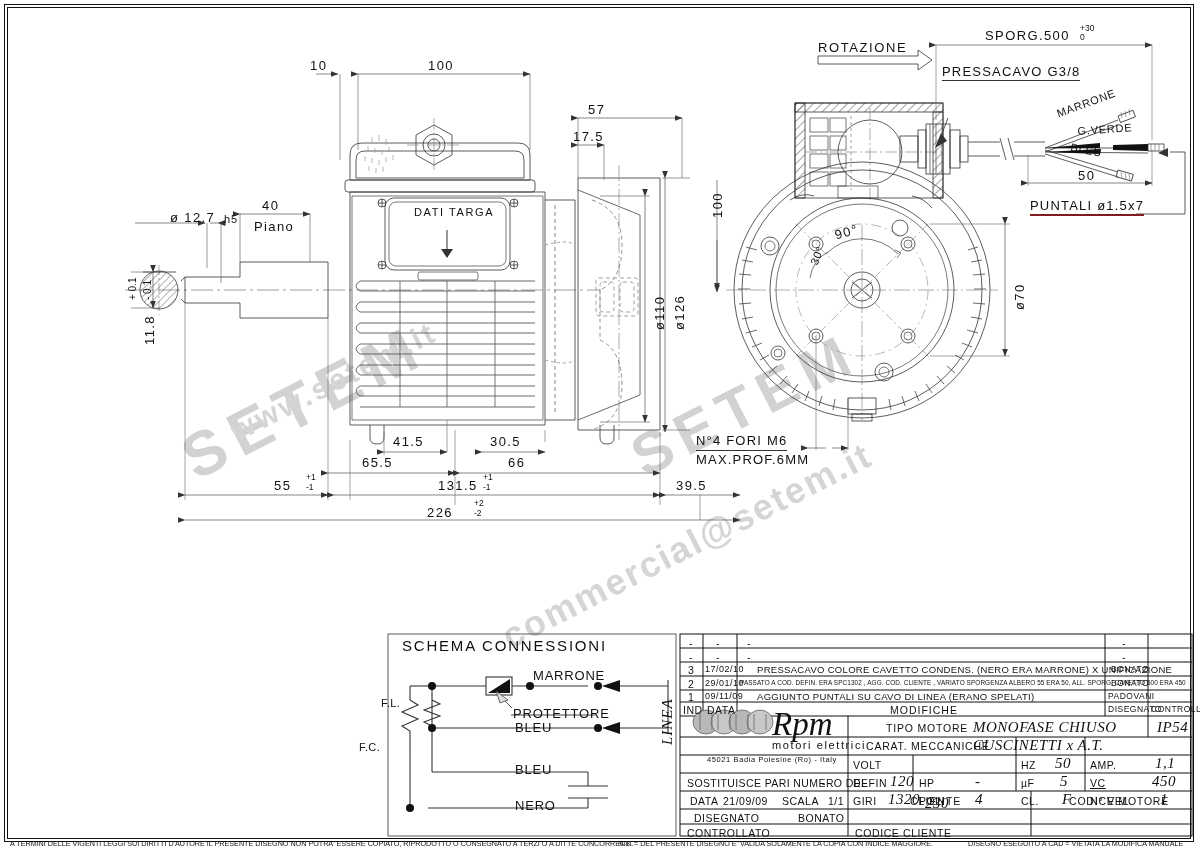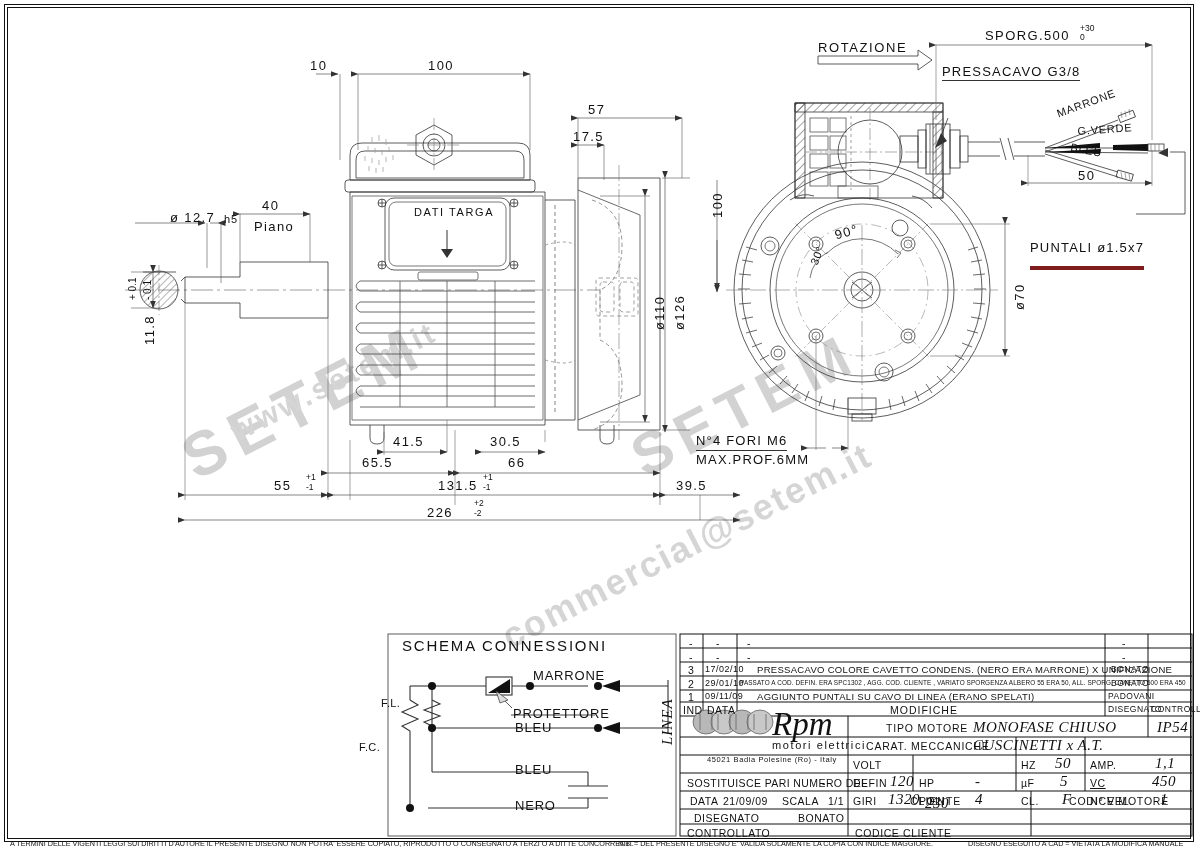--- a/index.html
+++ b/index.html
@@ -542,21 +542,21 @@
 
   <div class="t d" style="left:818px;top:40px;letter-spacing:1.6px;">ROTAZIONE</div>
   <div class="t d" style="left:985px;top:28px;letter-spacing:1.4px;">SPORG.500</div>
   <div class="t tol" style="left:1080px;top:24px;">+30</div>
   <div class="t tol" style="left:1080px;top:33px;">0</div>
   <div class="t d" style="left:942px;top:64px;letter-spacing:1.2px;border-bottom:1px solid #333;padding-bottom:1px;">PRESSACAVO  G3/8</div>
   <div class="t dsm" style="left:1055px;top:108px;transform:rotate(-20deg);transform-origin:0 0;">MARRONE</div>
   <div class="t dsm" style="left:1077px;top:125px;transform:rotate(-4deg);transform-origin:0 0;">G.VERDE</div>
   <div class="t dsm" style="left:1072px;top:141px;transform:rotate(11deg);transform-origin:0 0;">BLEU</div>
   <div class="t d" style="left:1078px;top:168px;">50</div>
-  <div class="t d" style="left:1030px;top:198px;letter-spacing:1.2px;border-bottom:4px solid #7f1d1d;padding-bottom:11px;margin-top:42px;">PUNTALI  ø1.5x7</div>
+  <div class="t d" style="left:1030px;top:198px;letter-spacing:1.2px;border-bottom:2px solid #7f1d1d;padding-bottom:1px;">PUNTALI  ø1.5x7</div>
 
   <div class="t d vert" style="left:1012px;top:310px;transform:rotate(-90deg);">ø70</div>
   <div class="t d" style="left:833px;top:228px;transform:rotate(-16deg);transform-origin:0 0;">90°</div>
   <div class="t dsm" style="left:808px;top:262px;transform:rotate(-68deg);transform-origin:0 0;">30°</div>
   <div class="t d" style="left:696px;top:433px;letter-spacing:1.2px;border-bottom:1px solid #333;padding-bottom:2px;">N°4 FORI M6</div>
   <div class="t d" style="left:696px;top:452px;letter-spacing:1.2px;">MAX.PROF.6MM</div>
 
   <div class="t" style="left:402px;top:637px;font-size:15px;letter-spacing:1.8px;">SCHEMA CONNESSIONI</div>
   <div class="t dsm" style="left:381px;top:697px;letter-spacing:.4px;">F.L.</div>
   <div class="t dsm" style="left:359px;top:741px;letter-spacing:.4px;">F.C.</div>

